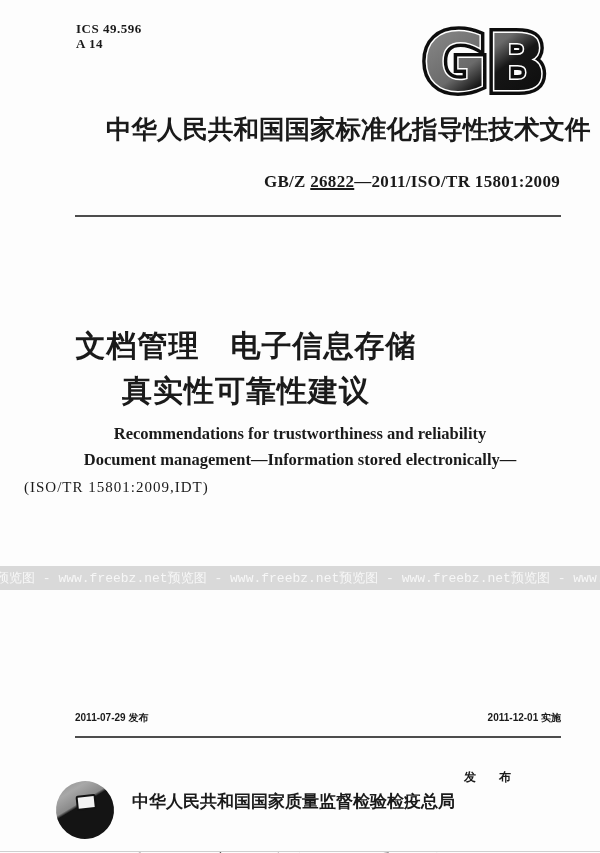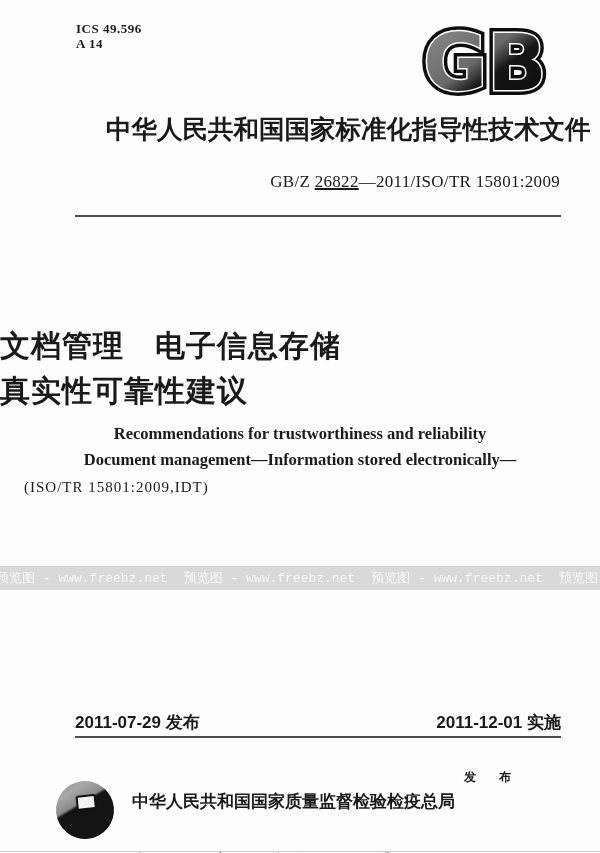--- a/index.html
+++ b/index.html
@@ -22,36 +22,36 @@
   .gb-logo { position: absolute; top: 14px; left: 415px; width: 140px; height: 96px; }
   
   .doc-type-title {
     position: absolute; top: 112px; left: 74px; width: 488px;
     font-size: 25.5px; font-weight: bold; white-space: nowrap;
     font-family: Liberation Sans, sans-serif;
     margin-left: 32px;
   }
   .std-number {
     position: absolute; top: 172px; right: 40px;
-    font-size: 17px; font-weight: normal; letter-spacing: 0.3px;
+    font-size: 17px; font-weight: bold; letter-spacing: 0.3px;
     font-family: "Liberation Serif", serif;
   }
   .std-number .u {
     text-decoration: underline;
     text-underline-offset: 1px;
     text-decoration-thickness: 1.5px;
   }
   .rule-1 {
     position: absolute; top: 215px; left: 75px; width: 486px; height: 2px;
     background: var(--rule, #4d4d4d);
   }
   
   .main-title {
     position: absolute; top: 323px; left: 0; width: 492px;
-    text-align: left; font-weight: bold;
+    text-align: center; font-weight: bold;
     font-family: "Liberation Sans", sans-serif;
     font-size: 30px; line-height: 45px; letter-spacing: 1px;
   }
   
   .en-title {
     position: absolute; top: 421px; left: 0; width: 600px;
     text-align: center; font-weight: bold;
     font-family: "Liberation Serif", serif;
     font-size: 16.5px; line-height: 26px;
   }
@@ -59,33 +59,33 @@
     position: absolute; top: 479px; left: 0; width: 600px;
     text-align: left; font-size: 15px; letter-spacing: 1px;
     font-family: "Liberation Serif", serif;
     margin-left: 24px;
   }
   
   .watermark-band {
     position: absolute; top: 566px; left: 0; width: 600px; height: 24px;
     background: var(--watermark-band, #d9d9d9);
     color: var(--watermark-text, #f7f7f7);
-    display: flex; align-items: center; gap: 16px;
+    display: flex; align-items: center; 
     font-family: "Liberation Mono", monospace;
     font-size: 13px; white-space: nowrap; overflow: hidden;
     padding-left: 0;
   }
   .watermark-band span { flex: 0 0 auto; margin-left: -4px; }
   .watermark-band span + span { margin-left: 0; }
   
   .date-row {
     position: absolute; top: 711px; left: 75px; width: 486px;
     display: flex; justify-content: space-between;
     font-family: "Liberation Sans", sans-serif;
-    font-size: 17px; font-weight: bold; gap: 18px;
+    font-size: 10px; font-weight: bold; gap: 18px;
   }
   .rule-2 {
     position: absolute; top: 736px; left: 75px; width: 486px; height: 2px;
     background: var(--rule, #4d4d4d);
   }
   
   .issuer-block {
     position: absolute; top: 791px; left: 132px; width: 324px;
     font-family: "Liberation Serif", serif;
     font-weight: bold; font-size: 17px; line-height: 22px;

